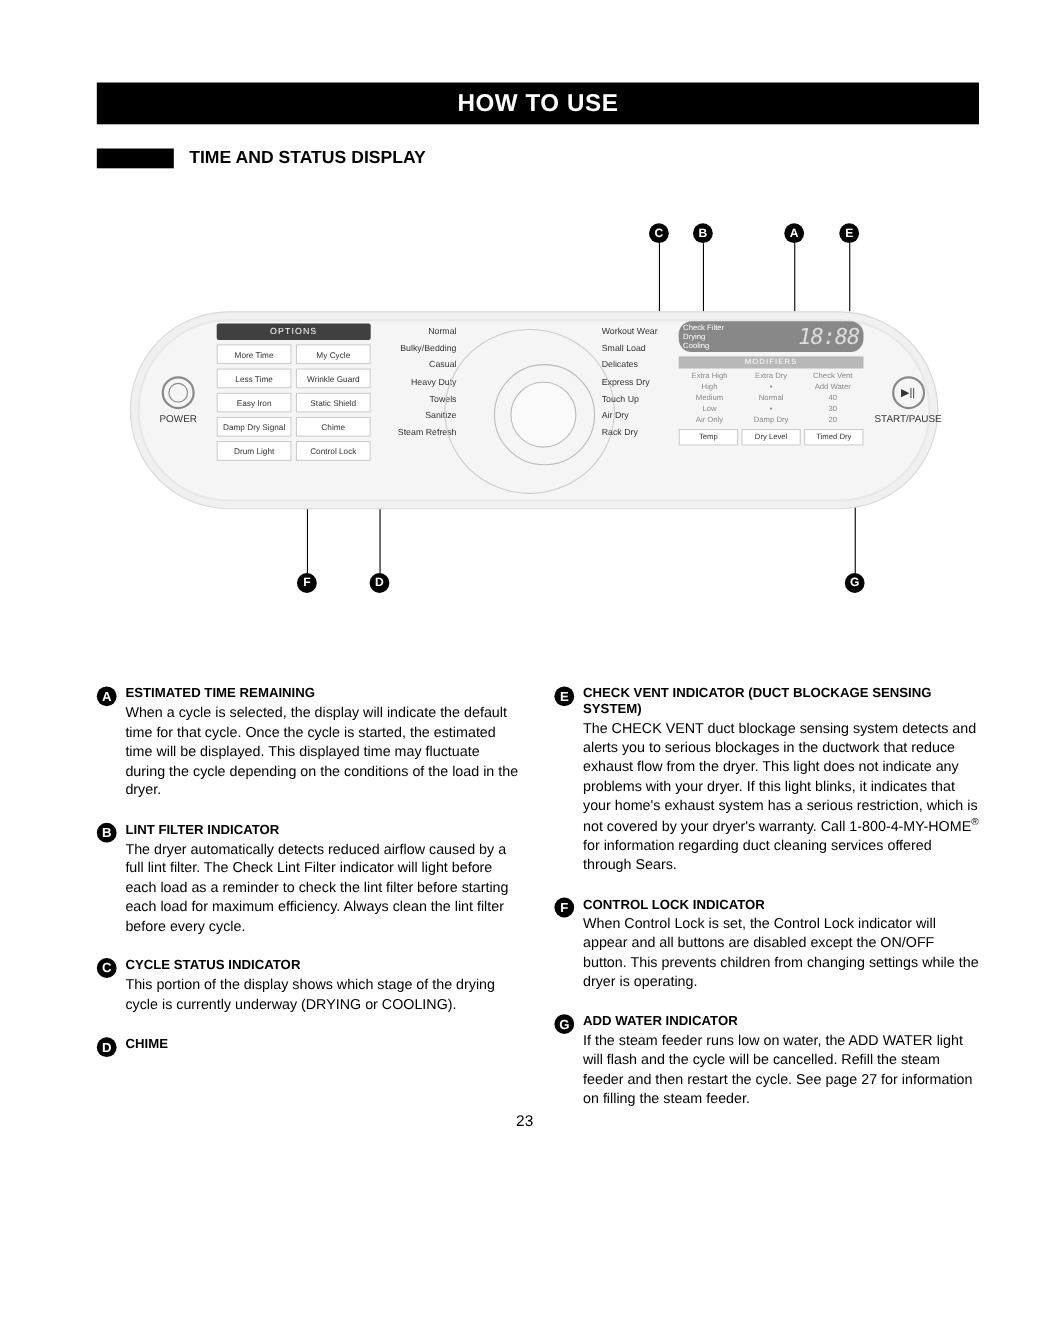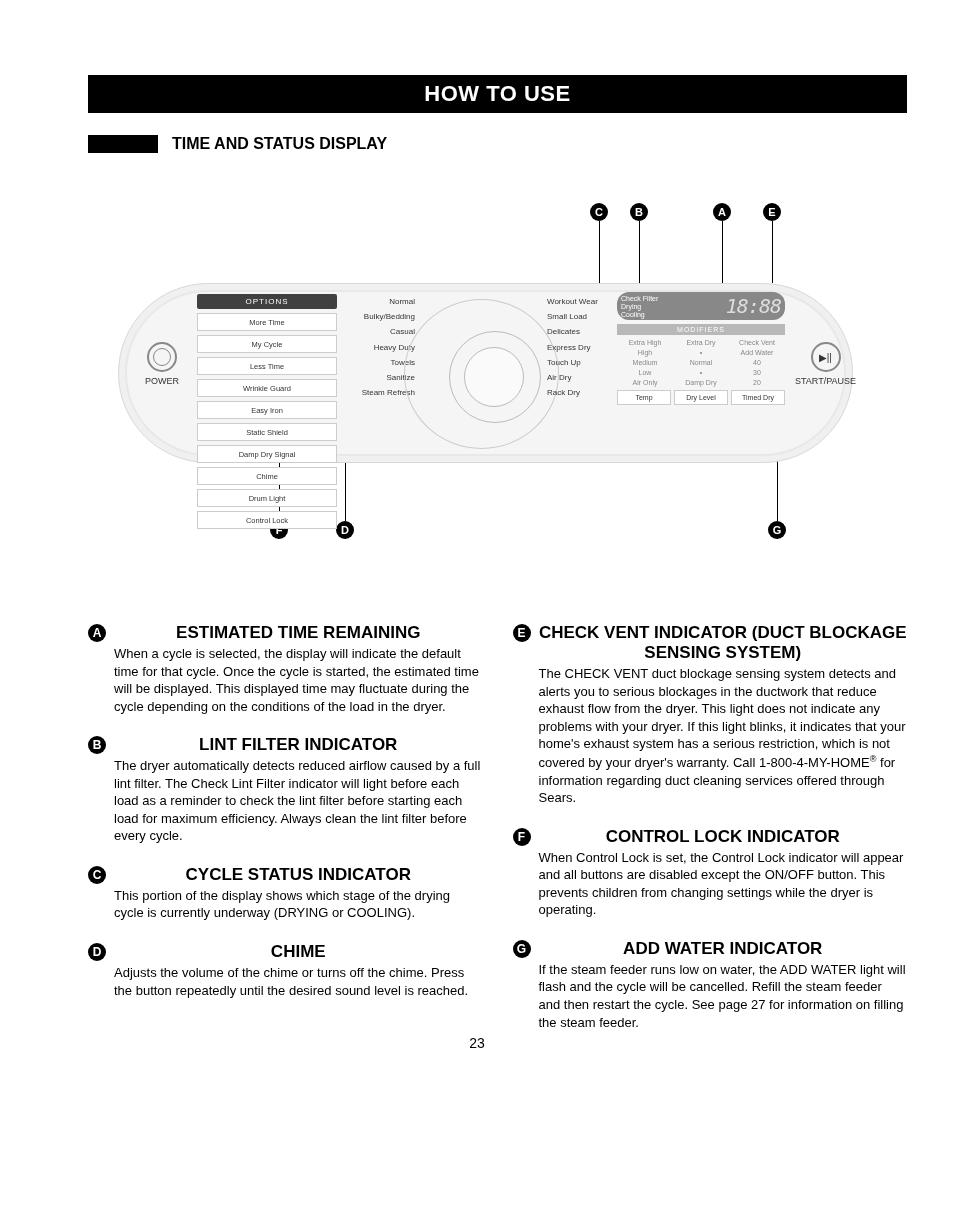--- a/index.html
+++ b/index.html
@@ -5,21 +5,21 @@
   * { box-sizing: border-box; margin: 0; padding: 0; }
   body {
     font-family: Arial, Helvetica, sans-serif;
     width: 954px;
     height: 1218px;
     background: #fff;
     position: relative;
     color: #000;
   }
   .page {
-    padding: 75px 47px 30px 88px;
+    padding: 75px 64px 30px 88px;
     position: relative;
   }
   .banner {
     background: #000;
     color: #fff;
     font-weight: bold;
     font-size: 22px;
     text-align: center;
     padding: 6px 0;
     letter-spacing: 0.5px;
@@ -112,21 +112,21 @@
     left: 78px; top: 10px;
     width: 140px;
   }
   .options-head {
     background: #404040; color: #fff;
     font-size: 8px; text-align: center;
     padding: 3px 0; border-radius: 2px;
     letter-spacing: 1px;
   }
   .opt-row {
-    display: flex; gap: 4px; margin-top: 4px; flex-direction: column;
+    display: flex; gap: 4px; margin-top: 4px;
   }
   .opt-btn {
     flex: 1;
     background: #fff; border: 1px solid #ccc;
     font-size: 7.5px; text-align: center;
     padding: 3.5px 2px;
     white-space: nowrap;
   }
   .cycle-list {
     position: absolute;
@@ -233,23 +233,22 @@
     background: #000; color: #fff;
     border-radius: 50%;
     font-size: 12px; font-weight: bold;
     display: flex; align-items: center; justify-content: center;
     flex-shrink: 0;
     margin-top: 1px;
   }
   .item-body { flex: 1; }
   .item-title {
     font-weight: bold;
-    font-size: 17px;
+    font-size: 12px;
     margin-bottom: 2px;
-    text-align: center;
   }
   .item-text {
     font-size: 13px;
     line-height: 1.35;
   }
   .pageno {
     position: absolute;
     bottom: 30px;
     left: 0; right: 0;
     text-align: center;
@@ -422,21 +421,20 @@
           <div class="item-bullet">C</div>
           <div class="item-body">
             <div class="item-title">CYCLE STATUS INDICATOR</div>
             <div class="item-text">This portion of the display shows which stage of the drying cycle is currently underway (DRYING or COOLING).</div>
           </div>
         </div>
         <div class="item">
           <div class="item-bullet">D</div>
           <div class="item-body">
             <div class="item-title">CHIME</div>
-            <div class="item-text">Adjusts the volume of the chime or turns off the chime. Press the button repeatedly until the desired sound level is reached.</div>
           </div>
         </div>
       </div>
     <div class="col" id="col-right">
         <div class="item">
           <div class="item-bullet">E</div>
           <div class="item-body">
             <div class="item-title">CHECK VENT INDICATOR (DUCT BLOCKAGE SENSING SYSTEM)</div>
             <div class="item-text">The CHECK VENT duct blockage sensing system detects and alerts you to serious blockages in the ductwork that reduce exhaust flow from the dryer. This light does not indicate any problems with your dryer. If this light blinks, it indicates that your home's exhaust system has a serious restriction, which is not covered by your dryer's warranty. Call 1-800-4-MY-HOME<sup>®</sup> for information regarding duct cleaning services offered through Sears.</div>
           </div>

